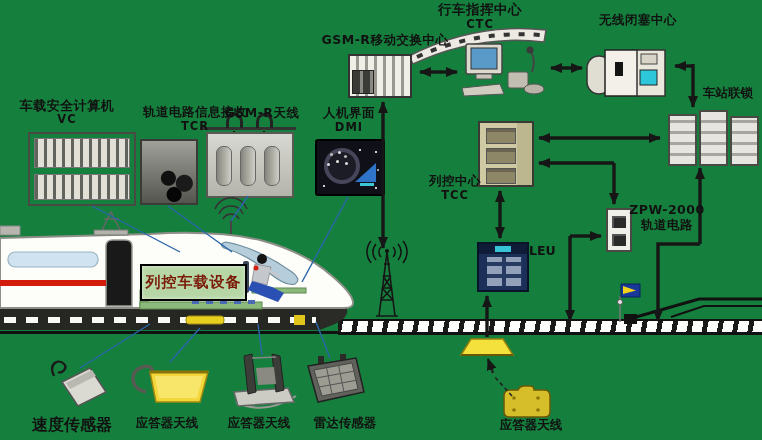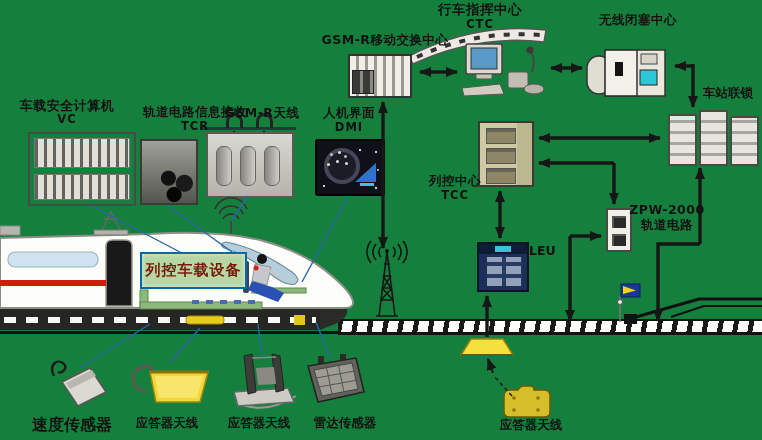--- a/index.html
+++ b/index.html
@@ -20,22 +20,22 @@
   #lbl-gsmrant{left:218px;top:106px;width:88px;}
   #lbl-dmi{left:311px;top:106px;width:76px;}
   #lbl-tcc{left:419px;top:141px;width:72px;margin-top:33px;}
   #lbl-leu{left:529px;top:244px;width:42px;text-align:left;font-size:12.5px;}
   #lbl-zpw{left:627px;top:203px;width:80px;}
   #lbl-speed{left:29px;top:416px;width:86px;font-size:16px;}
   #lbl-bant{left:124px;top:416px;width:86px;font-size:12.5px;}
   #lbl-tcw{left:212px;top:416px;width:94px;font-size:12.5px;}
   #lbl-radar{left:302px;top:416px;width:86px;font-size:12.5px;}
   #lbl-ground{left:488px;top:418px;width:86px;font-size:12.5px;}
-  #onboard-box{position:absolute;left:140px;top:252px;width:107px;height:37px;z-index:6;
-    background:#b6d6a6;border:2px solid #0369a1;box-sizing:border-box;
+  #onboard-box{position:absolute;left:140px;top:264px;width:107px;height:37px;z-index:6;
+    background:#b6d6a6;border:2px solid #000000;box-sizing:border-box;
     display:flex;align-items:center;justify-content:center;
     color:#7a1a08;font-weight:bold;font-size:15px;letter-spacing:1px;
     box-shadow:inset 0 0 4px rgba(255,255,255,.6);}
   
   #track-hatch{position:absolute;left:338px;top:319px;width:424px;height:11px;z-index:1;
     background:repeating-linear-gradient(100deg,#1a1a18 0 5px,#fdfdfb 5px 15px);
     border-top:2px solid #111;border-bottom:3px solid #111;}
   #rail-bottom{position:absolute;left:0;top:331px;width:762px;height:3px;background:#111;z-index:0;}
   
   .dev{position:absolute;box-sizing:border-box;z-index:3;}

